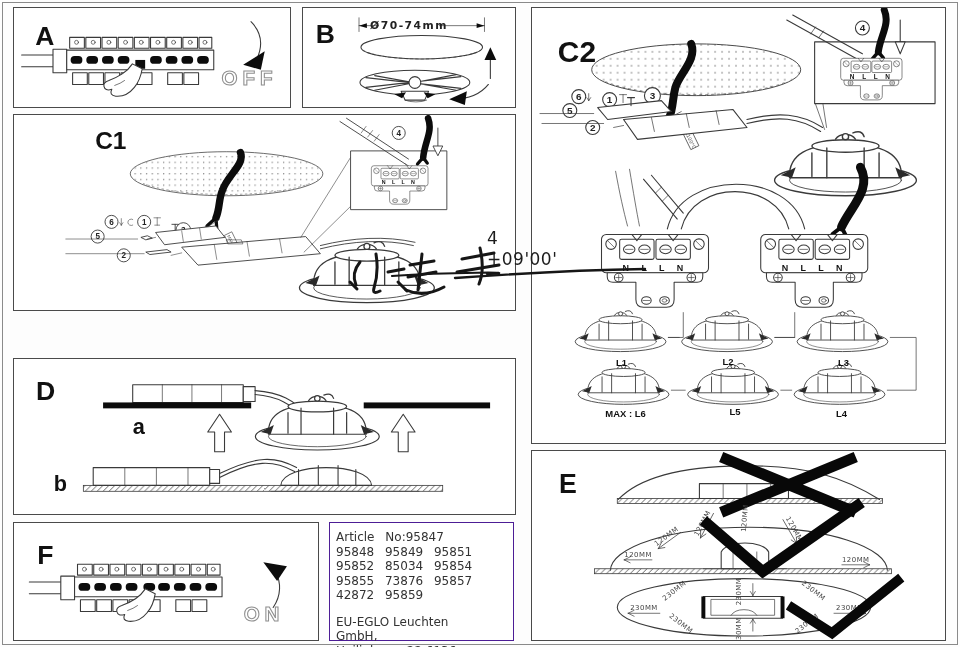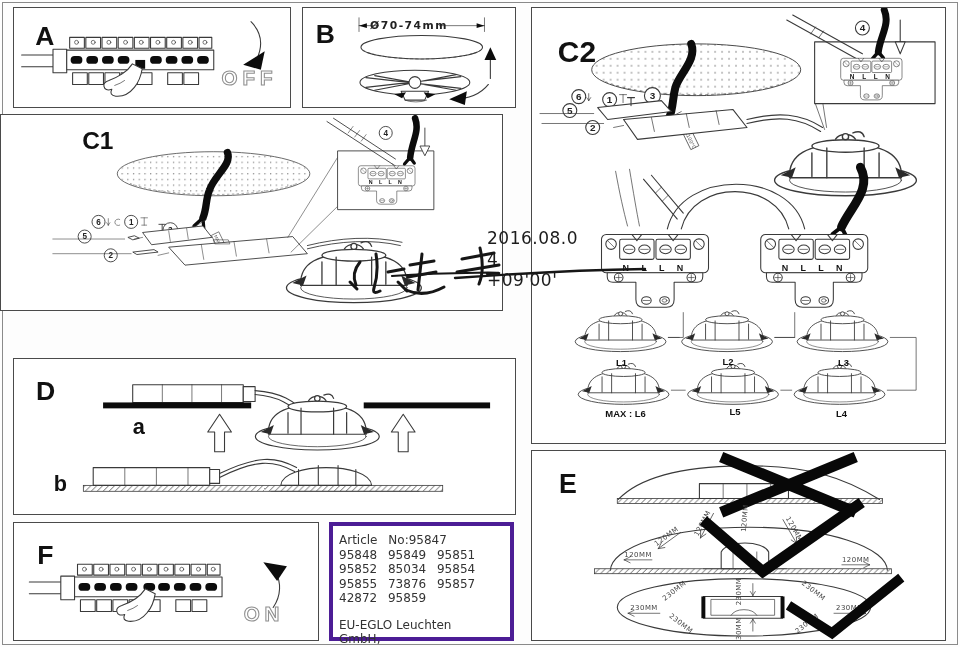--- a/index.html
+++ b/index.html
@@ -22,21 +22,21 @@
   .tlabel-sm{font:bold 6.5px "Liberation Sans",sans-serif;fill:#111;text-anchor:middle;letter-spacing:3px;}
   .lamp-label{font:bold 9.5px "Liberation Sans",sans-serif;fill:#111;text-anchor:middle;}
   .dim-label{font:bold 11px "DejaVu Sans",sans-serif;fill:#222;text-anchor:middle;letter-spacing:1.5px;}
   .mm-label{font:7px "DejaVu Sans",sans-serif;fill:#444;text-anchor:middle;letter-spacing:0.5px;}
   .tag-label{font:5px "DejaVu Sans",sans-serif;fill:#555;}
   .outline-txt{fill:none;stroke:#909090;stroke-width:1.1;font:bold 21px "Liberation Sans",sans-serif;letter-spacing:5px;}
 
   .stamp{position:absolute;left:487px;top:228px;width:170px;font-family:"DejaVu Sans",sans-serif;font-size:17px;line-height:21px;color:#1c1c1c;letter-spacing:0.5px;}
   .sig-overlay{position:absolute;left:330px;top:232px;width:330px;height:80px;pointer-events:none;}
 
-  .article-box{position:absolute;left:329px;top:522px;width:185px;height:119px;border:4px solid #4c1d95;background:#fff;box-sizing:border-box;padding:7px 6px;font-family:"DejaVu Sans",sans-serif;font-size:12px;line-height:14.5px;color:#333;}
+  .article-box{position:absolute;left:329px;top:522px;width:185px;height:119px;border:1px solid #4c1d95;background:#fff;box-sizing:border-box;padding:7px 6px;font-family:"DejaVu Sans",sans-serif;font-size:12px;line-height:14.5px;color:#333;}
   .article-box .nums div{word-spacing:7px;}
   .article-box .company{margin-top:12px;}
 </style>
 </head>
 <body>
 
 <div class="page-border"></div>
 
 <svg width="0" height="0" style="position:absolute">
   <defs>
@@ -178,21 +178,21 @@
       <line class="ln" x1="190" y1="72" x2="190" y2="52"></line>
       <polygon class="blk" points="190,40 184,53 196,53"></polygon>
     </g>
     <g>
       <path class="ln" d="M152,93 q24,0 36,-15"></path>
       <polygon class="blk" points="148,93 166,85 164,99"></polygon>
     </g>
   </svg>
 </div>
 
-<div class="panel" style="left:0;top:114px;width:503px;height:197px">
+<div class="panel" style="left:13px;top:114px;width:503px;height:197px">
   <svg viewBox="0 0 503 239">
     <text class="plabel2" x="44" y="42">C1</text>
     <g>
       <ellipse cx="205" cy="72" rx="118" ry="27" fill="url(#dotpat)" stroke="#4a4a4a" stroke-width="1"></ellipse>
       <path class="ln" stroke-dasharray="2,4" stroke-width="5" opacity="0.5" d="M103,84 a118,27 0 0 0 204,0"></path>
     </g>
     <g>
       <path class="cable" stroke-width="9" d="M222,46 C228,60 206,74 200,92 C195,104 197,114 192,126"></path>
       <path class="cable" stroke-width="4" d="M192,126 l-11,10 M192,126 l1,13"></path>
       <path class="ln thin" d="M181,136 l-9,5 M193,139 l-2,9"></path>
@@ -534,21 +534,20 @@
   </div>
   <div class="company">
     <div>EU-EGLO Leuchten</div>
     <div>GmbH,</div>
     <div>Heiligkreuz 22,6136</div>
 
   </div>
 </div>
 
 <div class="stamp">
-  <div>2016.08.0</div>
   <div>4</div>
   <div>+09'00'</div>
 </div>
 <svg class="sig-overlay" viewBox="0 0 330 80">
   <g stroke="#161616" stroke-width="3" fill="none" stroke-linecap="round" stroke-linejoin="round">
     <path d="M30,30 q-9,11 -4,23"></path>
     <path d="M20,50 l7,7"></path>
     <path d="M46,22 q3,18 -2,34 q-2,7 6,3"></path>
     <path d="M58,40 l16,-3"></path>
     <path d="M92,22 l-4,36"></path>

